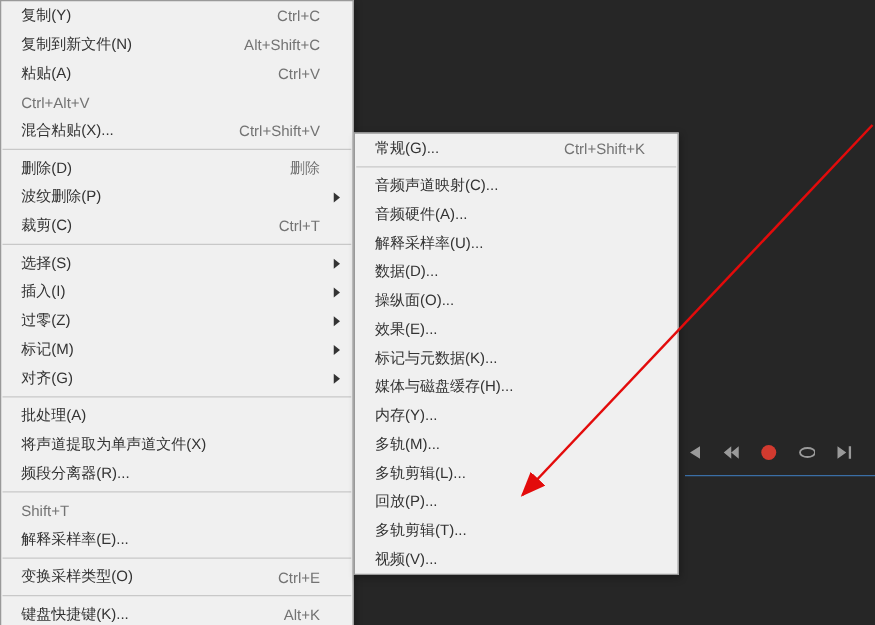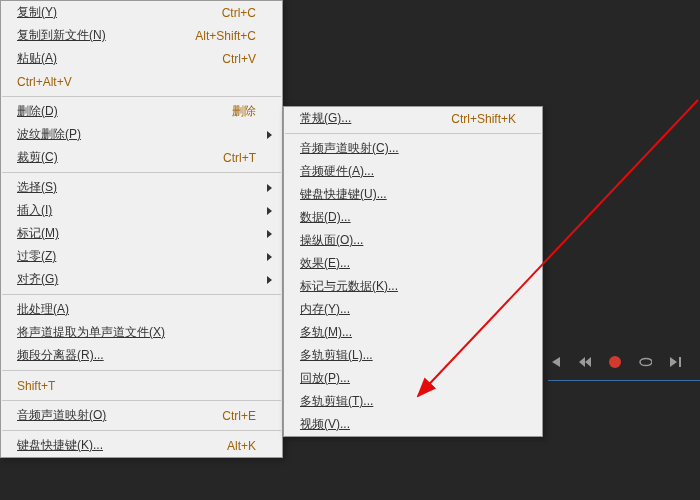--- a/index.html
+++ b/index.html
@@ -1,22 +1,22 @@
 <!DOCTYPE html>
 <html><head>
 <meta charset="utf-8">
 <style>
   *{box-sizing:border-box;margin:0;padding:0;}
   body{width:700px;height:500px;background:#262626;font-family:"Microsoft YaHei","Segoe UI",sans-serif;font-size:12px;color:#333;overflow:hidden;position:relative;}
   .menu{position:absolute;background:#f0f0f0;border:1px solid #999;box-shadow:2px 2px 6px rgba(0,0,0,.3);}
   .col1{left:0;top:0;width:283px;}
   .col2{left:283px;top:106px;width:260px;}
   .row{display:flex;align-items:center;height:23px;padding:0 26px 0 16px;position:relative;cursor:default;}
-  .lbl{flex:1;white-space:nowrap;text-decoration:underline;}
-  .sc{color:#a16207;white-space:nowrap;}
+  .lbl{flex:1;white-space:nowrap;}
+  .sc{color:#737373;white-space:nowrap;}
   .sep{height:1px;background:#c8c8c8;margin:3px 1px;}
   .chv::after{content:"";position:absolute;right:10px;top:50%;margin-top:-4px;border-style:solid;border-width:4px 0 4px 5px;border-color:transparent transparent transparent #333;}
   .transport{position:absolute;left:548px;top:348px;height:28px;display:flex;align-items:center;gap:16px;}
   .tbtn{width:14px;height:14px;display:flex;align-items:center;justify-content:center;}
   .tline{position:absolute;left:548px;top:380px;width:152px;height:1px;background:#3a6ea5;}
   svg.arrow{position:absolute;left:300px;top:98px;pointer-events:none;}
 </style>
 </head>
 <body>
 
@@ -58,65 +58,72 @@
       <span class="lbl">复制到新文件(N)</span>
       <span class="sc">Alt+Shift+C</span>
     </div>
     <div class="row">
       <span class="lbl">粘贴(A)</span>
       <span class="sc">Ctrl+V</span>
     </div>
     <div class="row">
       <span class="sc">Ctrl+Alt+V</span>
     </div>
+    <div class="row">
+      <span class="lbl">混合粘贴(X)...</span>
+      <span class="sc">Ctrl+Shift+V</span>
+    </div>
     <div class="sep"></div>
     <div class="row">
       <span class="lbl">删除(D)</span>
       <span class="sc">删除</span>
     </div>
     <div class="row chv">
       <span class="lbl">波纹删除(P)</span>
     </div>
     <div class="row">
       <span class="lbl">裁剪(C)</span>
       <span class="sc">Ctrl+T</span>
     </div>
     <div class="sep"></div>
     <div class="row chv">
       <span class="lbl">选择(S)</span>
     </div>
     <div class="row chv">
       <span class="lbl">插入(I)</span>
     </div>
     <div class="row chv">
-      <span class="lbl">标记(M)</span>
+      <span class="lbl">过零(Z)</span>
     </div>
     <div class="row chv">
-      <span class="lbl">过零(Z)</span>
+      <span class="lbl">标记(M)</span>
     </div>
     <div class="row chv">
       <span class="lbl">对齐(G)</span>
     </div>
     <div class="sep"></div>
     <div class="row">
       <span class="lbl">批处理(A)</span>
     </div>
     <div class="row">
       <span class="lbl">将声道提取为单声道文件(X)</span>
     </div>
     <div class="row">
       <span class="lbl">频段分离器(R)...</span>
     </div>
     <div class="sep"></div>
     <div class="row">
       <span class="sc">Shift+T</span>
     </div>
+    <div class="row">
+      <span class="lbl">解释采样率(E)...</span>
+    </div>
     <div class="sep"></div>
     <div class="row">
-      <span class="lbl">音频声道映射(O)</span>
+      <span class="lbl">变换采样类型(O)</span>
       <span class="sc">Ctrl+E</span>
     </div>
     <div class="sep"></div>
     <div class="row">
       <span class="lbl">键盘快捷键(K)...</span>
       <span class="sc">Alt+K</span>
     </div>
   </div>
 <div id="m2" class="menu col2">
     <div class="row">
@@ -124,33 +131,36 @@
       <span class="sc">Ctrl+Shift+K</span>
     </div>
     <div class="sep"></div>
     <div class="row">
       <span class="lbl">音频声道映射(C)...</span>
     </div>
     <div class="row">
       <span class="lbl">音频硬件(A)...</span>
     </div>
     <div class="row">
-      <span class="lbl">键盘快捷键(U)...</span>
+      <span class="lbl">解释采样率(U)...</span>
     </div>
     <div class="row">
       <span class="lbl">数据(D)...</span>
     </div>
     <div class="row">
       <span class="lbl">操纵面(O)...</span>
     </div>
     <div class="row">
       <span class="lbl">效果(E)...</span>
     </div>
     <div class="row">
       <span class="lbl">标记与元数据(K)...</span>
+    </div>
+    <div class="row">
+      <span class="lbl">媒体与磁盘缓存(H)...</span>
     </div>
     <div class="row">
       <span class="lbl">内存(Y)...</span>
     </div>
     <div class="row">
       <span class="lbl">多轨(M)...</span>
     </div>
     <div class="row">
       <span class="lbl">多轨剪辑(L)...</span>
     </div>

